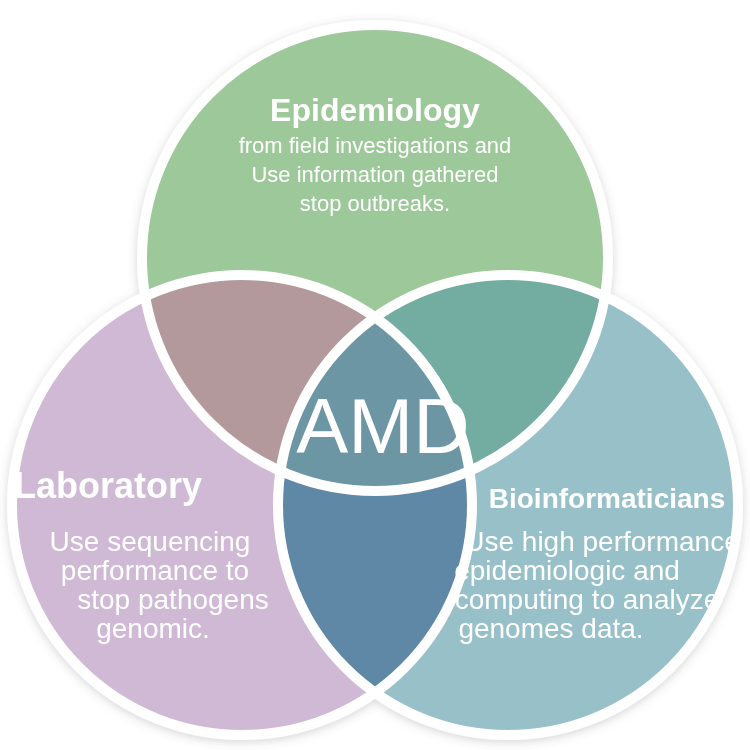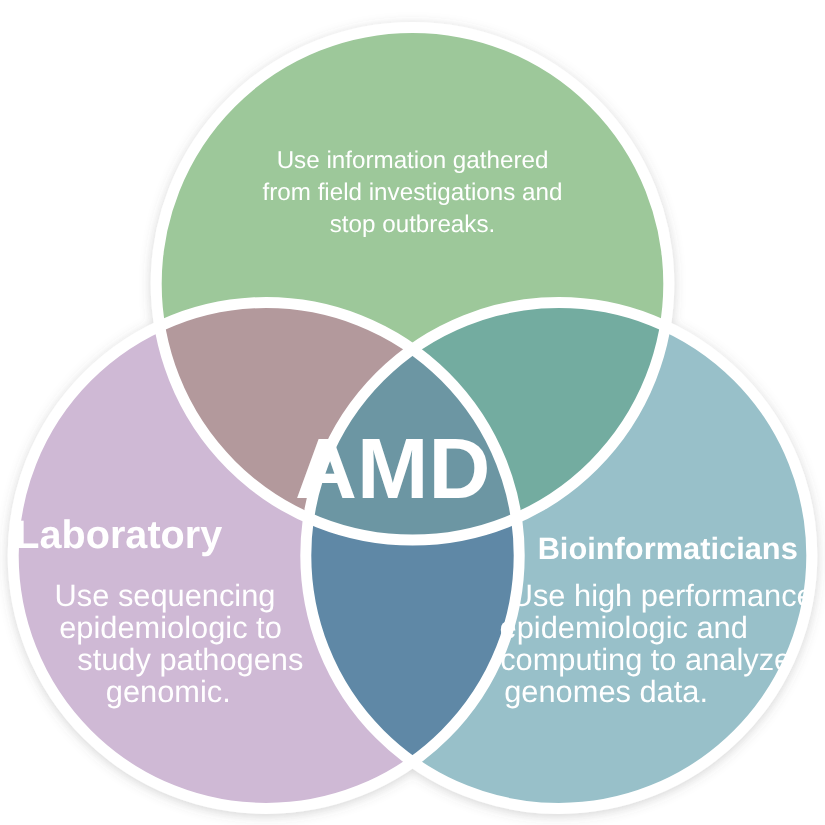--- a/index.html
+++ b/index.html
@@ -15,21 +15,21 @@
   .stage svg { position: absolute; left: 0; top: 0; }
   .txt { position: absolute; color: #ffffff; }
   .center-txt { text-align: center; }
   .title { font-weight: bold; }
   .epi-title    { left: 175px; top: 92px;  width: 400px; font-size: 32px; line-height: 36px; }
   .epi-body     { left: 165px; top: 131px; width: 420px; font-size: 22px; line-height: 29px; }
   .lab-title    { left: 12px;  top: 468px; width: 210px; font-size: 36px; line-height: 36px; }
   .lab-body     { left: 40px;  top: 527px; width: 230px; font-size: 28px; line-height: 29px; }
   .bio-title    { left: 457px; top: 483px; width: 300px; font-size: 28px; line-height: 32px; }
   .bio-body     { left: 450px; top: 527px; width: 280px; font-size: 28px; line-height: 29px; }
-  .amd-label    { left: 257px; top: 386px; width: 200px; font-size: 78px; line-height: 80px; font-weight: bold; }
+  .amd-label    { left: 283px; top: 386px; width: 200px; font-size: 78px; line-height: 80px; font-weight: normal; }
   .line { white-space: nowrap; }
 </style>
 </head>
 <body>
 
 <div class="stage">
 
   <svg width="750" height="750" viewBox="0 0 750 750">
     <defs>
       <clipPath id="clipGreen">
@@ -64,33 +64,34 @@
           <circle cx="508" cy="505" r="230" fill="#6c96a3"></circle>
         </g>
       </g>
 
       <circle cx="375" cy="258" r="233" fill="none" stroke="#ffffff" stroke-width="10"></circle>
       <circle cx="242" cy="505" r="230" fill="none" stroke="#ffffff" stroke-width="10"></circle>
       <circle cx="508" cy="505" r="230" fill="none" stroke="#ffffff" stroke-width="10"></circle>
     </g>
   </svg>
 
+  <div class="txt center-txt title epi-title">Epidemiology</div>
   <div class="txt center-txt epi-body">
+    <div class="line">from field investigations and</div>
     <div class="line">Use information gathered</div>
-    <div class="line">from field investigations and</div>
     <div class="line">stop outbreaks.</div>
   </div>
 
   <div class="txt center-txt title lab-title">
     <div class="line" style="transform:translateX(-9px)">Laboratory</div>
   </div>
   <div class="txt center-txt lab-body">
     <div class="line" style="transform:translateX(-5px)">Use sequencing</div>
-    <div class="line" style="transform:translateX(0px)">epidemiologic to</div>
-    <div class="line" style="transform:translateX(18px)">study pathogens</div>
+    <div class="line" style="transform:translateX(0px)">performance to</div>
+    <div class="line" style="transform:translateX(18px)">stop pathogens</div>
     <div class="line" style="transform:translateX(-2px)">genomic.</div>
   </div>
 
   <div class="txt center-txt title bio-title">Bioinformaticians</div>
   <div class="txt center-txt bio-body">
     <div class="line" style="transform:translateX(12px)">Use high performance</div>
     <div class="line" style="transform:translateX(-23px)">epidemiologic and</div>
     <div class="line" style="transform:translateX(-3px)">computing to analyze</div>
     <div class="line" style="transform:translateX(-39px)">genomes data.</div>
   </div>

